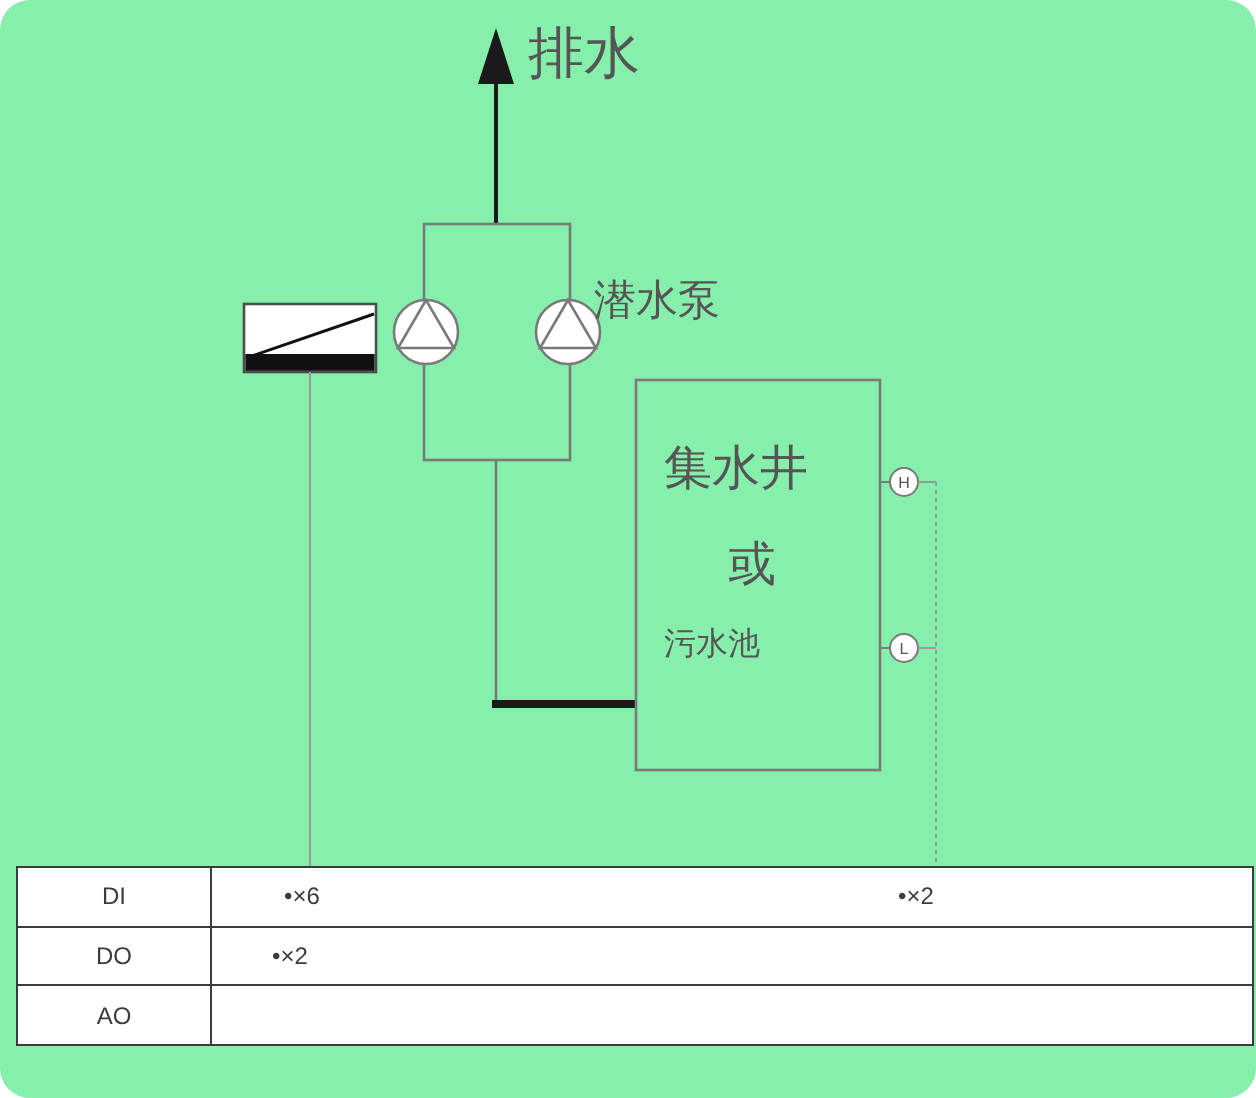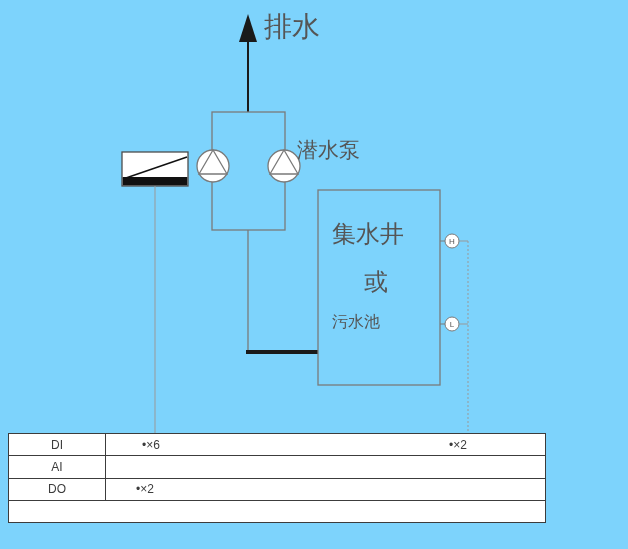--- a/index.html
+++ b/index.html
@@ -2,22 +2,23 @@
 <html><head>
 <meta charset="utf-8">
 <style>
   * { margin: 0; padding: 0; box-sizing: border-box; }
   html, body { background: #ffffff; }
   body { font-family: "Liberation Sans", sans-serif; }
   .canvas {
     position: relative;
     width: 628px;
     height: 549px;
-    background: #7dd3fc;
+    background: #86efac;
     overflow: hidden;
+    border-radius: 15px;
   }
   .layer {
     position: absolute;
     left: 0; top: 0;
   }
   .lbl { position: absolute; color: #555555; white-space: nowrap; }
   .lbl-drain { left: 264px; top: 8px;   font-size: 28px; }
   .lbl-pump  { left: 297px; top: 136px; font-size: 21px; }
   .lbl-tank1 { left: 332px; top: 218px; font-size: 24px; text-align: center; }
   .lbl-tank2 { left: 364px; top: 266px; font-size: 24px; }
@@ -29,21 +30,21 @@
     font-size: 8px;
     line-height: 9px;
     color: #555555;
   }
   .sensor-h { left: 445px; top: 237px; }
   .sensor-l { left: 445px; top: 320px; }
 
   .io-table {
     position: absolute;
     left: 8px; top: 433px;
-    width: 538px; height: 90px;
+    width: 619px; height: 90px;
     border: 1px solid #3c3c3c;
     display: flex;
     flex-direction: column;
     font-size: 12px;
     color: #3c3c3c;
     background: #ffffff;
   }
   .io-row { flex: 1; display: flex; border-top: 1px solid #3c3c3c; }
   .io-row:first-child { border-top: none; }
   .io-label {
@@ -120,30 +121,27 @@
   <div class="io-table">
 
     <div class="io-row">
       <div class="io-label">DI</div>
       <div class="io-content">
         <span class="io-point pt-di-a">•×6</span>
         <span class="io-point pt-di-b">•×2</span>
       </div>
     </div>
 
-    <div class="io-row">
-      <div class="io-label">AI</div>
-      <div class="io-content"></div>
-    </div>
 
     <div class="io-row">
       <div class="io-label">DO</div>
       <div class="io-content">
         <span class="io-point pt-do-a">•×2</span>
       </div>
     </div>
 
     <div class="io-row">
+      <div class="io-label">AO</div>
       <div class="io-content"></div>
     </div>
 
   </div>
 </div>
 
 </body></html>

